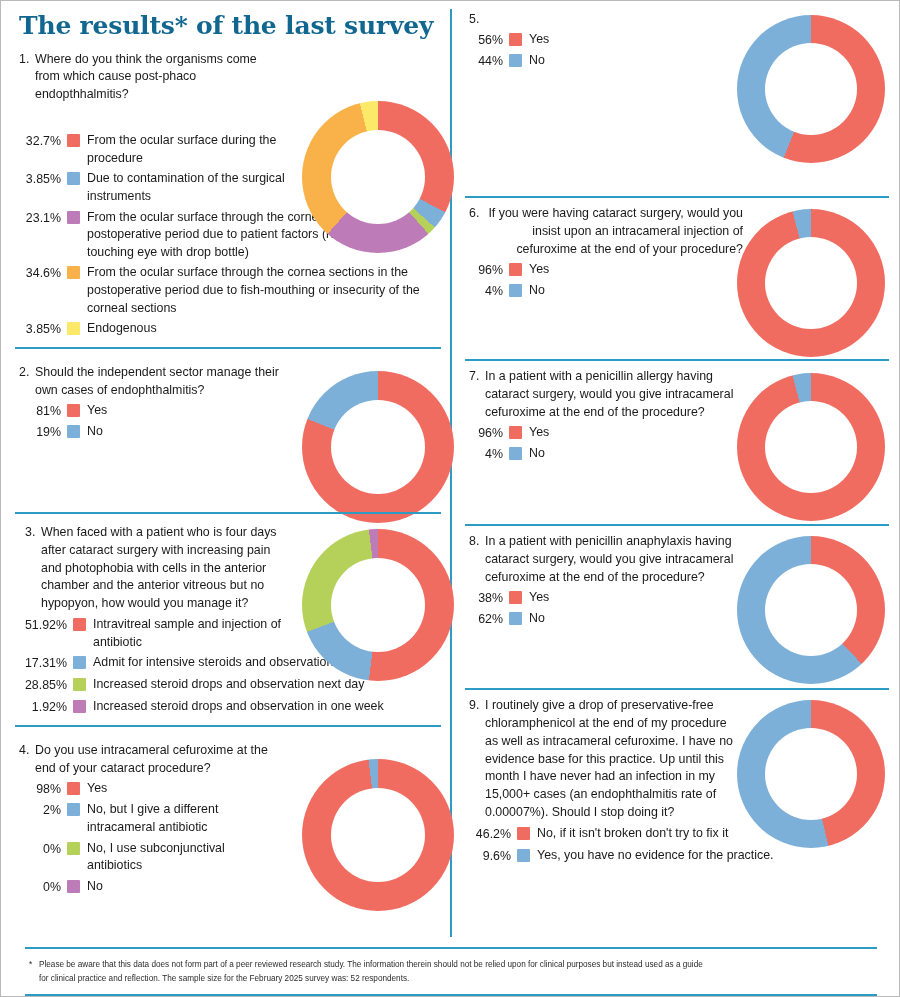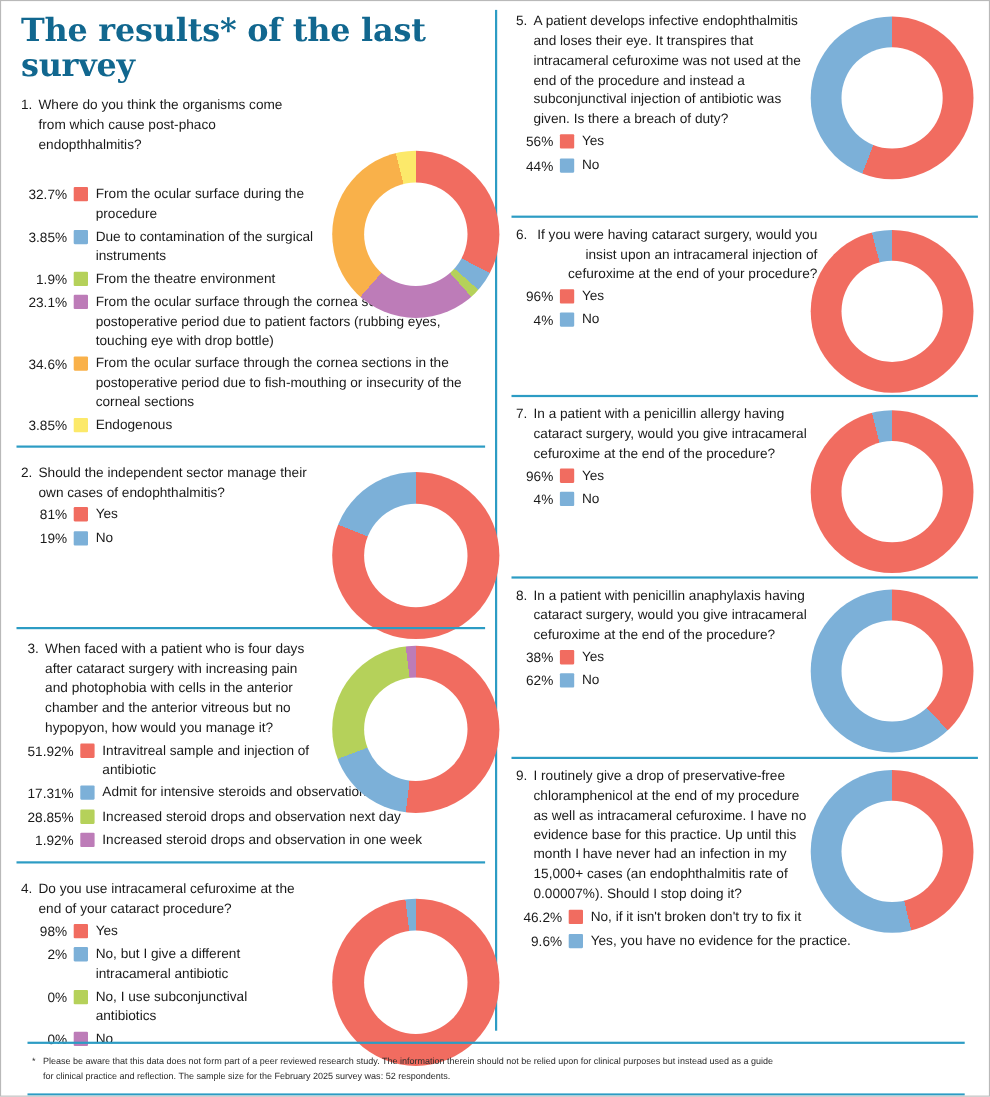--- a/index.html
+++ b/index.html
@@ -30,21 +30,21 @@
   .vdiv {
     position: absolute;
     left: 449px; top: 8px;
     width: 2px; height: 928px;
     background: #2c9cc4;
   }
   h1.title {
     font-family: "DejaVu Serif", serif;
     font-weight: bold;
     color: #11678f;
-    font-size: 29px;
+    font-size: 25px;
     letter-spacing: -0.2px;
     padding: 11px 0 9px 4px;
     line-height: 1.1;
   }
   .hr {
     height: 2px;
     background: #2c9cc4;
     margin: 6px 0 0 0;
   }
   
@@ -148,25 +148,20 @@
             <span class="lpct">32.7%</span>
             <span class="sw" style="background:#f16c60"></span>
             <span class="llab" style="max-width:200px;">From the ocular surface during the procedure</span>
           </div>
           <div class="litem" style="max-width:290px;">
             <span class="lpct">3.85%</span>
             <span class="sw" style="background:#7cb0d8"></span>
             <span class="llab" style="max-width:200px;">Due to contamination of the surgical instruments</span>
           </div>
           <div class="litem">
-            <span class="lpct">1.9%</span>
-            <span class="sw" style="background:#b5d15a"></span>
-            <span class="llab">From the theatre environment</span>
-          </div>
-          <div class="litem">
             <span class="lpct">23.1%</span>
             <span class="sw" style="background:#bd7cb8"></span>
             <span class="llab">From the ocular surface through the cornea sections in the postoperative period due to patient factors (rubbing eyes, touching eye with drop bottle)</span>
           </div>
           <div class="litem">
             <span class="lpct">34.6%</span>
             <span class="sw" style="background:#f9b14a"></span>
             <span class="llab">From the ocular surface through the cornea sections in the postoperative period due to fish-mouthing or insecurity of the corneal sections</span>
           </div>
           <div class="litem">
@@ -276,21 +271,20 @@
     <div class="col col-right">
 
       <div class="qblock" style="padding-top:10px;height:197px;">
         <div class="donut-wrap" style="left:272px; top:14px;">
           <div class="donut" id="donut-q5" style="width: 148px; height: 148px; background: conic-gradient(rgb(241, 108, 96) 0deg, rgb(241, 108, 96) 201.6deg, rgb(124, 176, 216) 201.6deg, rgb(124, 176, 216) 360deg);">
             <div class="hole" style="left:28px;top:28px;width:92px;height:92px;"></div>
           </div>
         </div>
         <div class="qtext">
           <span class="qnum">5.</span>
-          <span class="qbody" style="max-width:244px;">A patient develops infective endophthalmitis and loses their eye. It transpires that intracameral cefuroxime was not used at the end of the procedure and instead a subconjunctival injection of antibiotic was given. Is there a breach of duty?</span>
         </div>
         <div class="legend">
           <div class="litem">
             <span class="lpct" style="flex:0 0 44px;width:44px;">56%</span>
             <span class="sw" style="background:#f16c60"></span>
             <span class="llab">Yes</span>
           </div>
           <div class="litem">
             <span class="lpct" style="flex:0 0 44px;width:44px;">44%</span>
             <span class="sw" style="background:#7cb0d8"></span>

